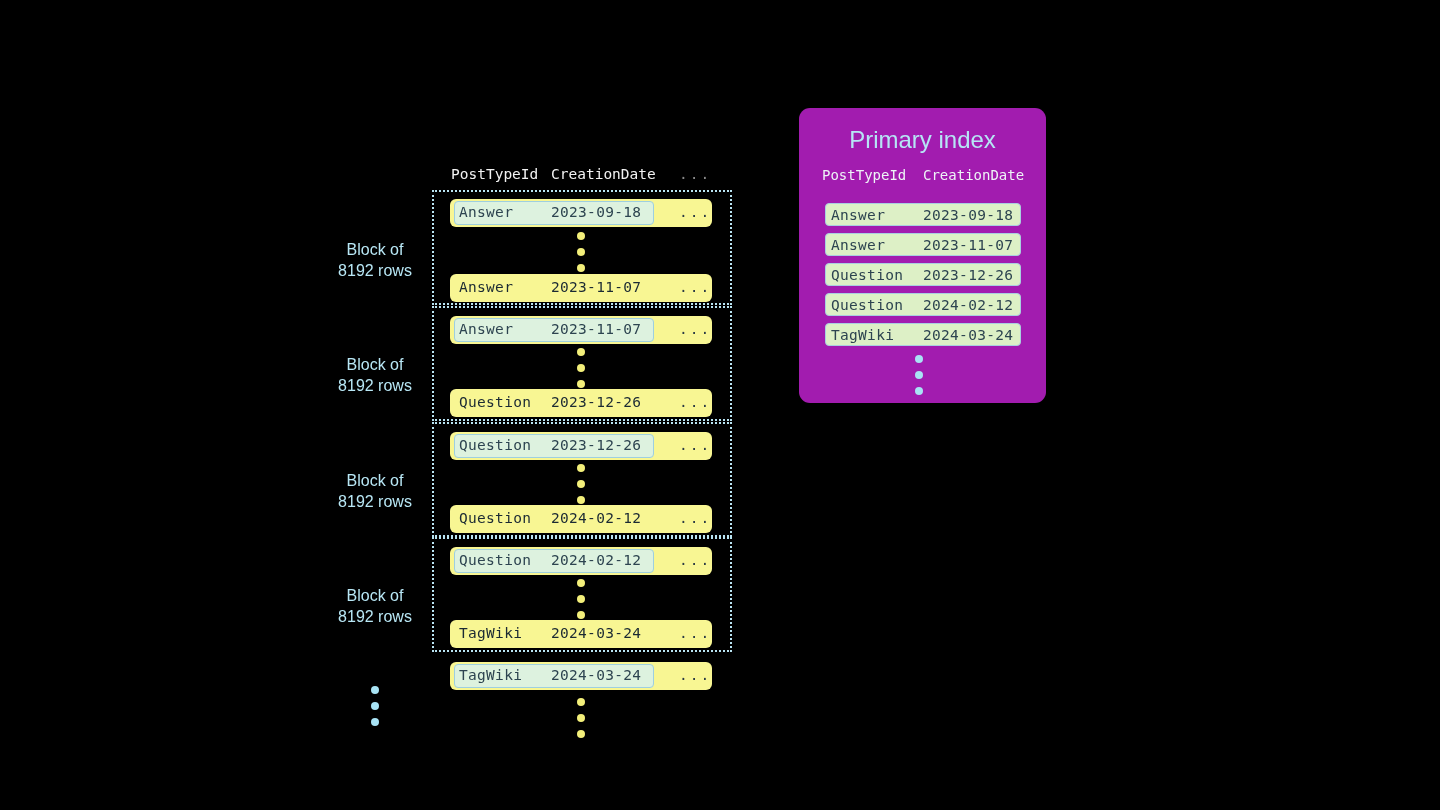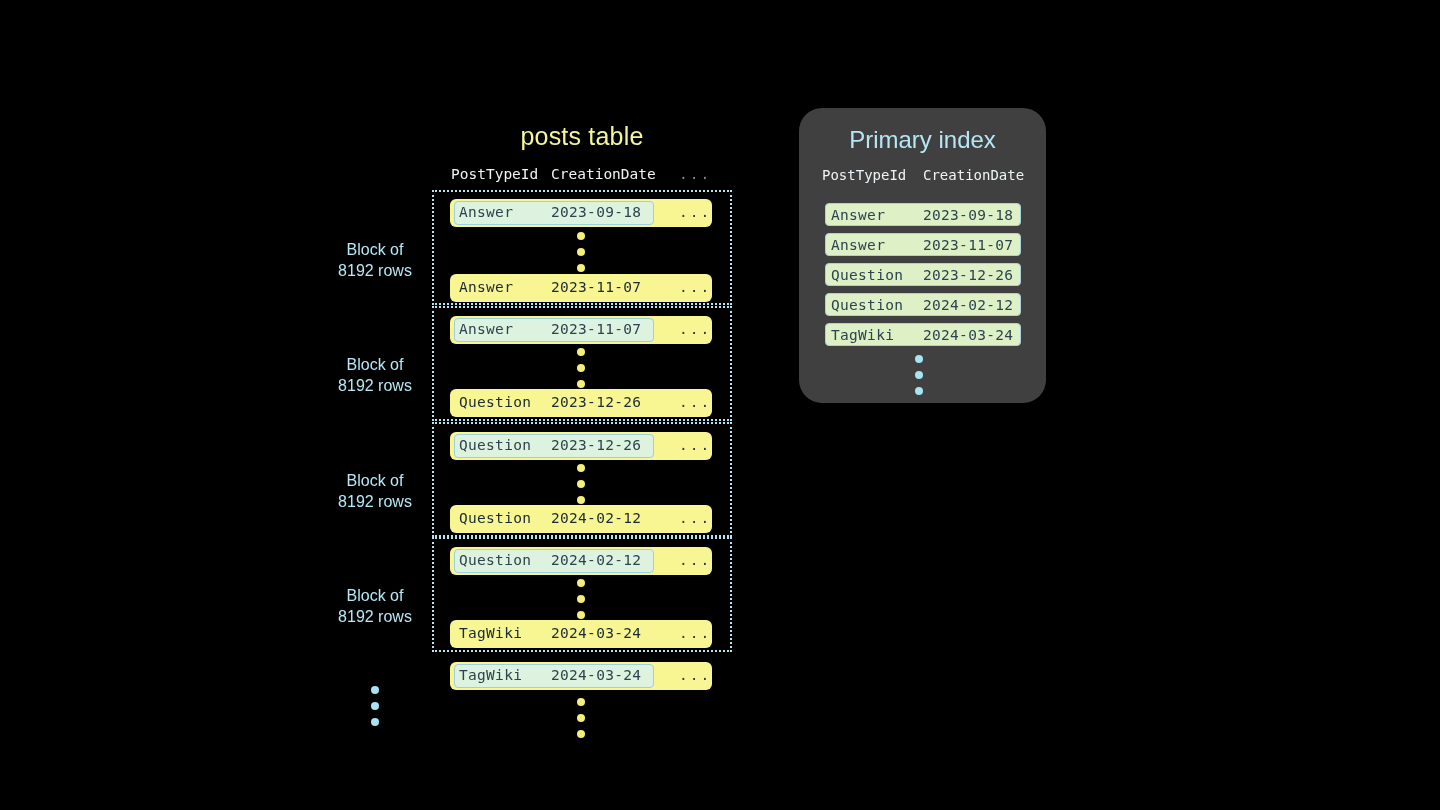--- a/index.html
+++ b/index.html
@@ -146,22 +146,22 @@
 
   .vdots.blue i { background: #a8e3f5; }
 
   
   .index-panel {
     position: absolute;
     left: 799px;
     top: 108px;
     width: 247px;
     height: 295px;
-    background: #404040;
-    border-radius: 23px;
+    background: #a21caf;
+    border-radius: 11px;
     text-decoration: underline;
   }
   .index-title {
     position: absolute;
     left: 0; top: 18px;
     width: 247px;
     text-align: center;
     font-size: 24px;
     color: #b6e5f5;
     font-family: "Liberation Sans", sans-serif;
@@ -201,21 +201,20 @@
     font-size: 14.5px;
     color: #2d4450;
     letter-spacing: 0.3px;
   }
 </style>
 </head>
 <body>
 
 <div class="canvas">
 
-  <div class="posts-title">posts table</div>
 
   <div class="posts-header">
     <span class="h-ptid">PostTypeId</span>
     <span class="h-cdate">CreationDate</span>
     <span class="h-dots">...</span>
   </div>
 
   <div class="block" style="top:190px; height:115px;"></div>
   <div class="block-label" style="left:300px; top:239px;">
     <div>Block of</div>

